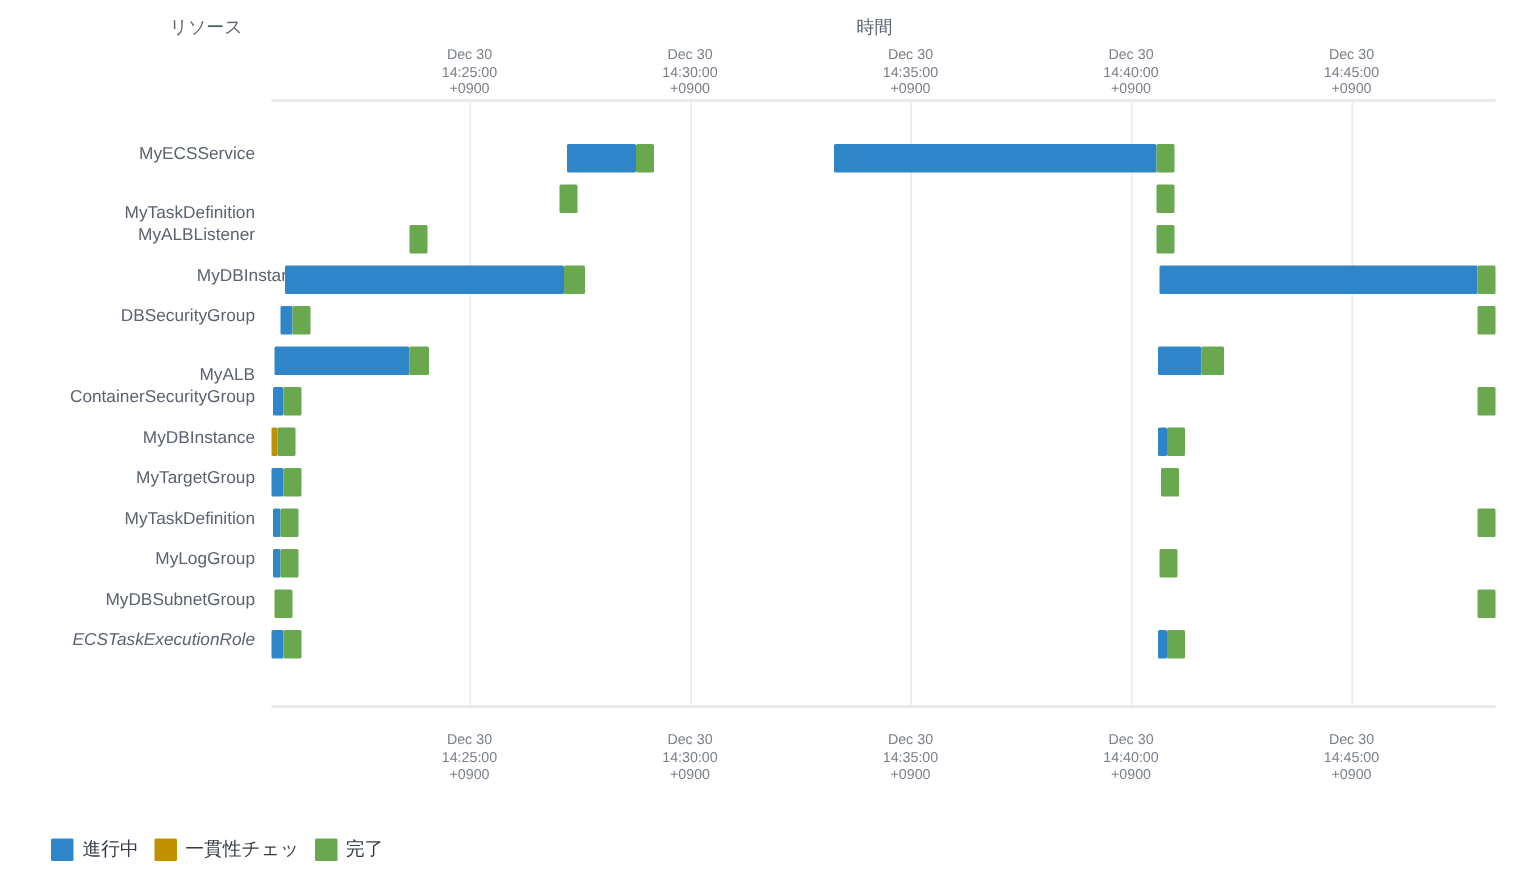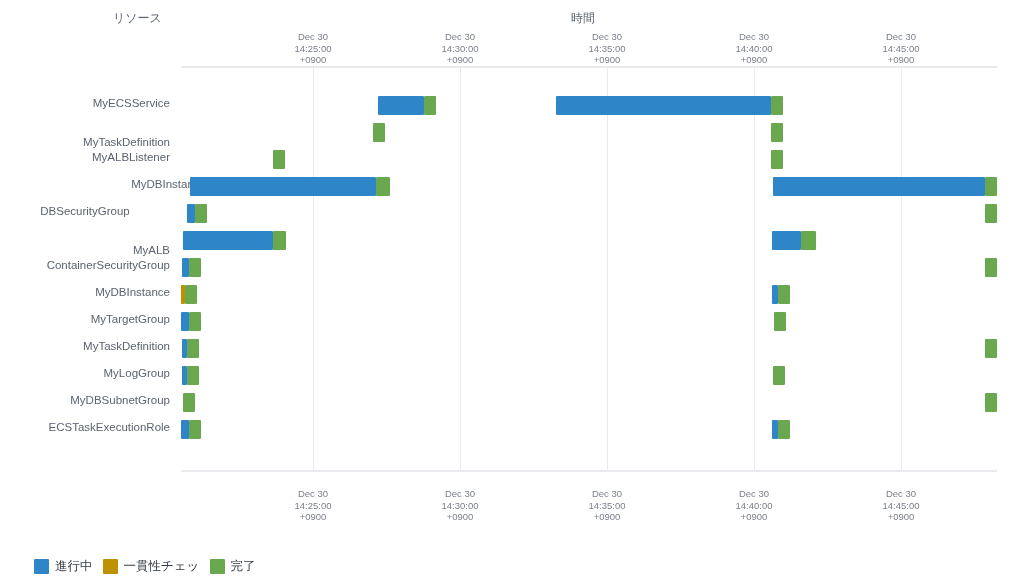--- a/index.html
+++ b/index.html
@@ -141,29 +141,29 @@
       <div class="gridline" style="left: 607px;"></div>
       <div class="gridline" style="left: 754px;"></div>
       <div class="gridline" style="left: 901px;"></div>
     </div>
 
   <div id="ylabels">
       <div class="ylabel" style="top: 97px;">MyECSService</div>
       <div class="ylabel" style="top: 136px;">MyTaskDefinition</div>
       <div class="ylabel" style="top: 151px;">MyALBListener</div>
       <div class="ylabel" style="top: 178px; padding-left: 36px;">MyDBInstance</div>
-      <div class="ylabel" style="top: 205px; text-align: center;">DBSecurityGroup</div>
+      <div class="ylabel" style="top: 205px;">DBSecurityGroup</div>
       <div class="ylabel" style="top: 244px;">MyALB</div>
       <div class="ylabel" style="top: 259px;">ContainerSecurityGroup</div>
       <div class="ylabel" style="top: 286px;">MyDBInstance</div>
       <div class="ylabel" style="top: 313px;">MyTargetGroup</div>
       <div class="ylabel" style="top: 340px;">MyTaskDefinition</div>
       <div class="ylabel" style="top: 367px;">MyLogGroup</div>
       <div class="ylabel" style="top: 394px;">MyDBSubnetGroup</div>
-      <div class="ylabel" style="top: 421px;">ECSTaskExecutionRole</div>
+      <div class="ylabel" style="top: 421px; font-style: italic;">ECSTaskExecutionRole</div>
     </div>
 
   <div id="plot">
       <div class="row" style="top: 24px;">
         <div class="seg blue" title="MyECSService — 進行中" style="left: 197px; width: 46px;"></div>
         <div class="seg green" title="MyECSService — 完了" style="left: 243px; width: 12px;"></div>
         <div class="seg blue" title="MyECSService — 進行中" style="left: 375px; width: 215px;"></div>
         <div class="seg green" title="MyECSService — 完了" style="left: 590px; width: 12px;"></div>
       </div>
       <div class="row" style="top: 51px;">

